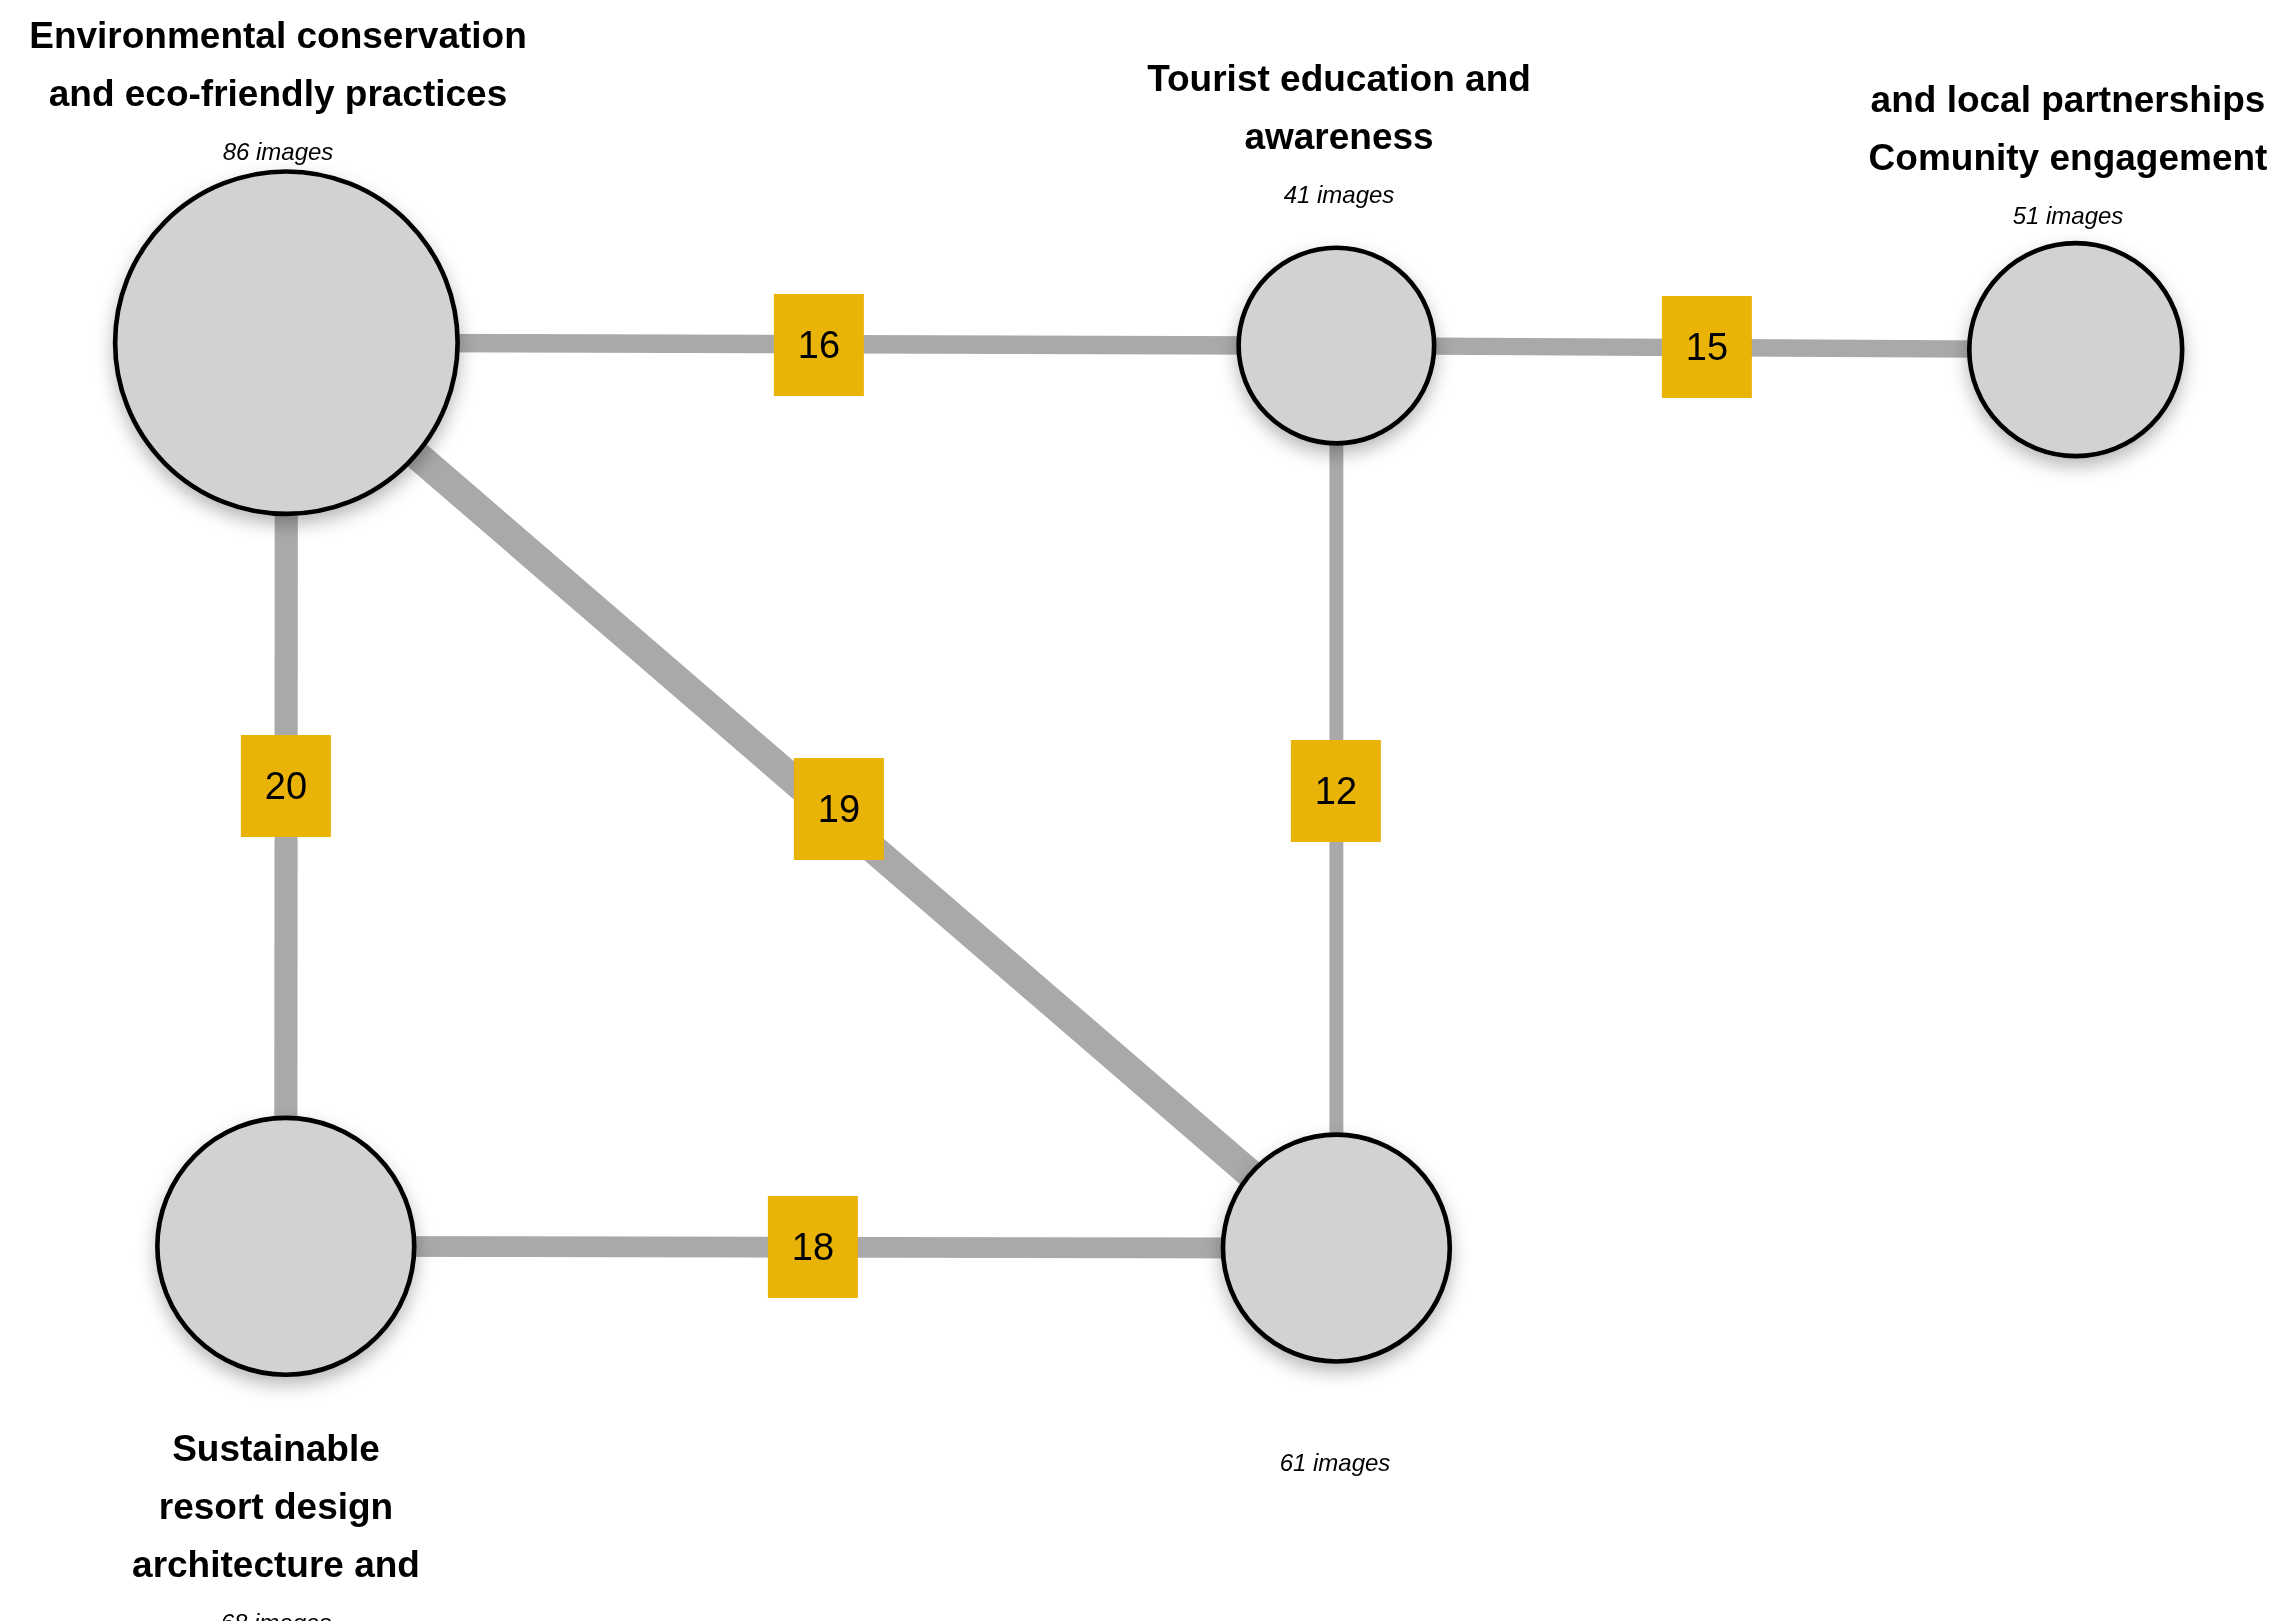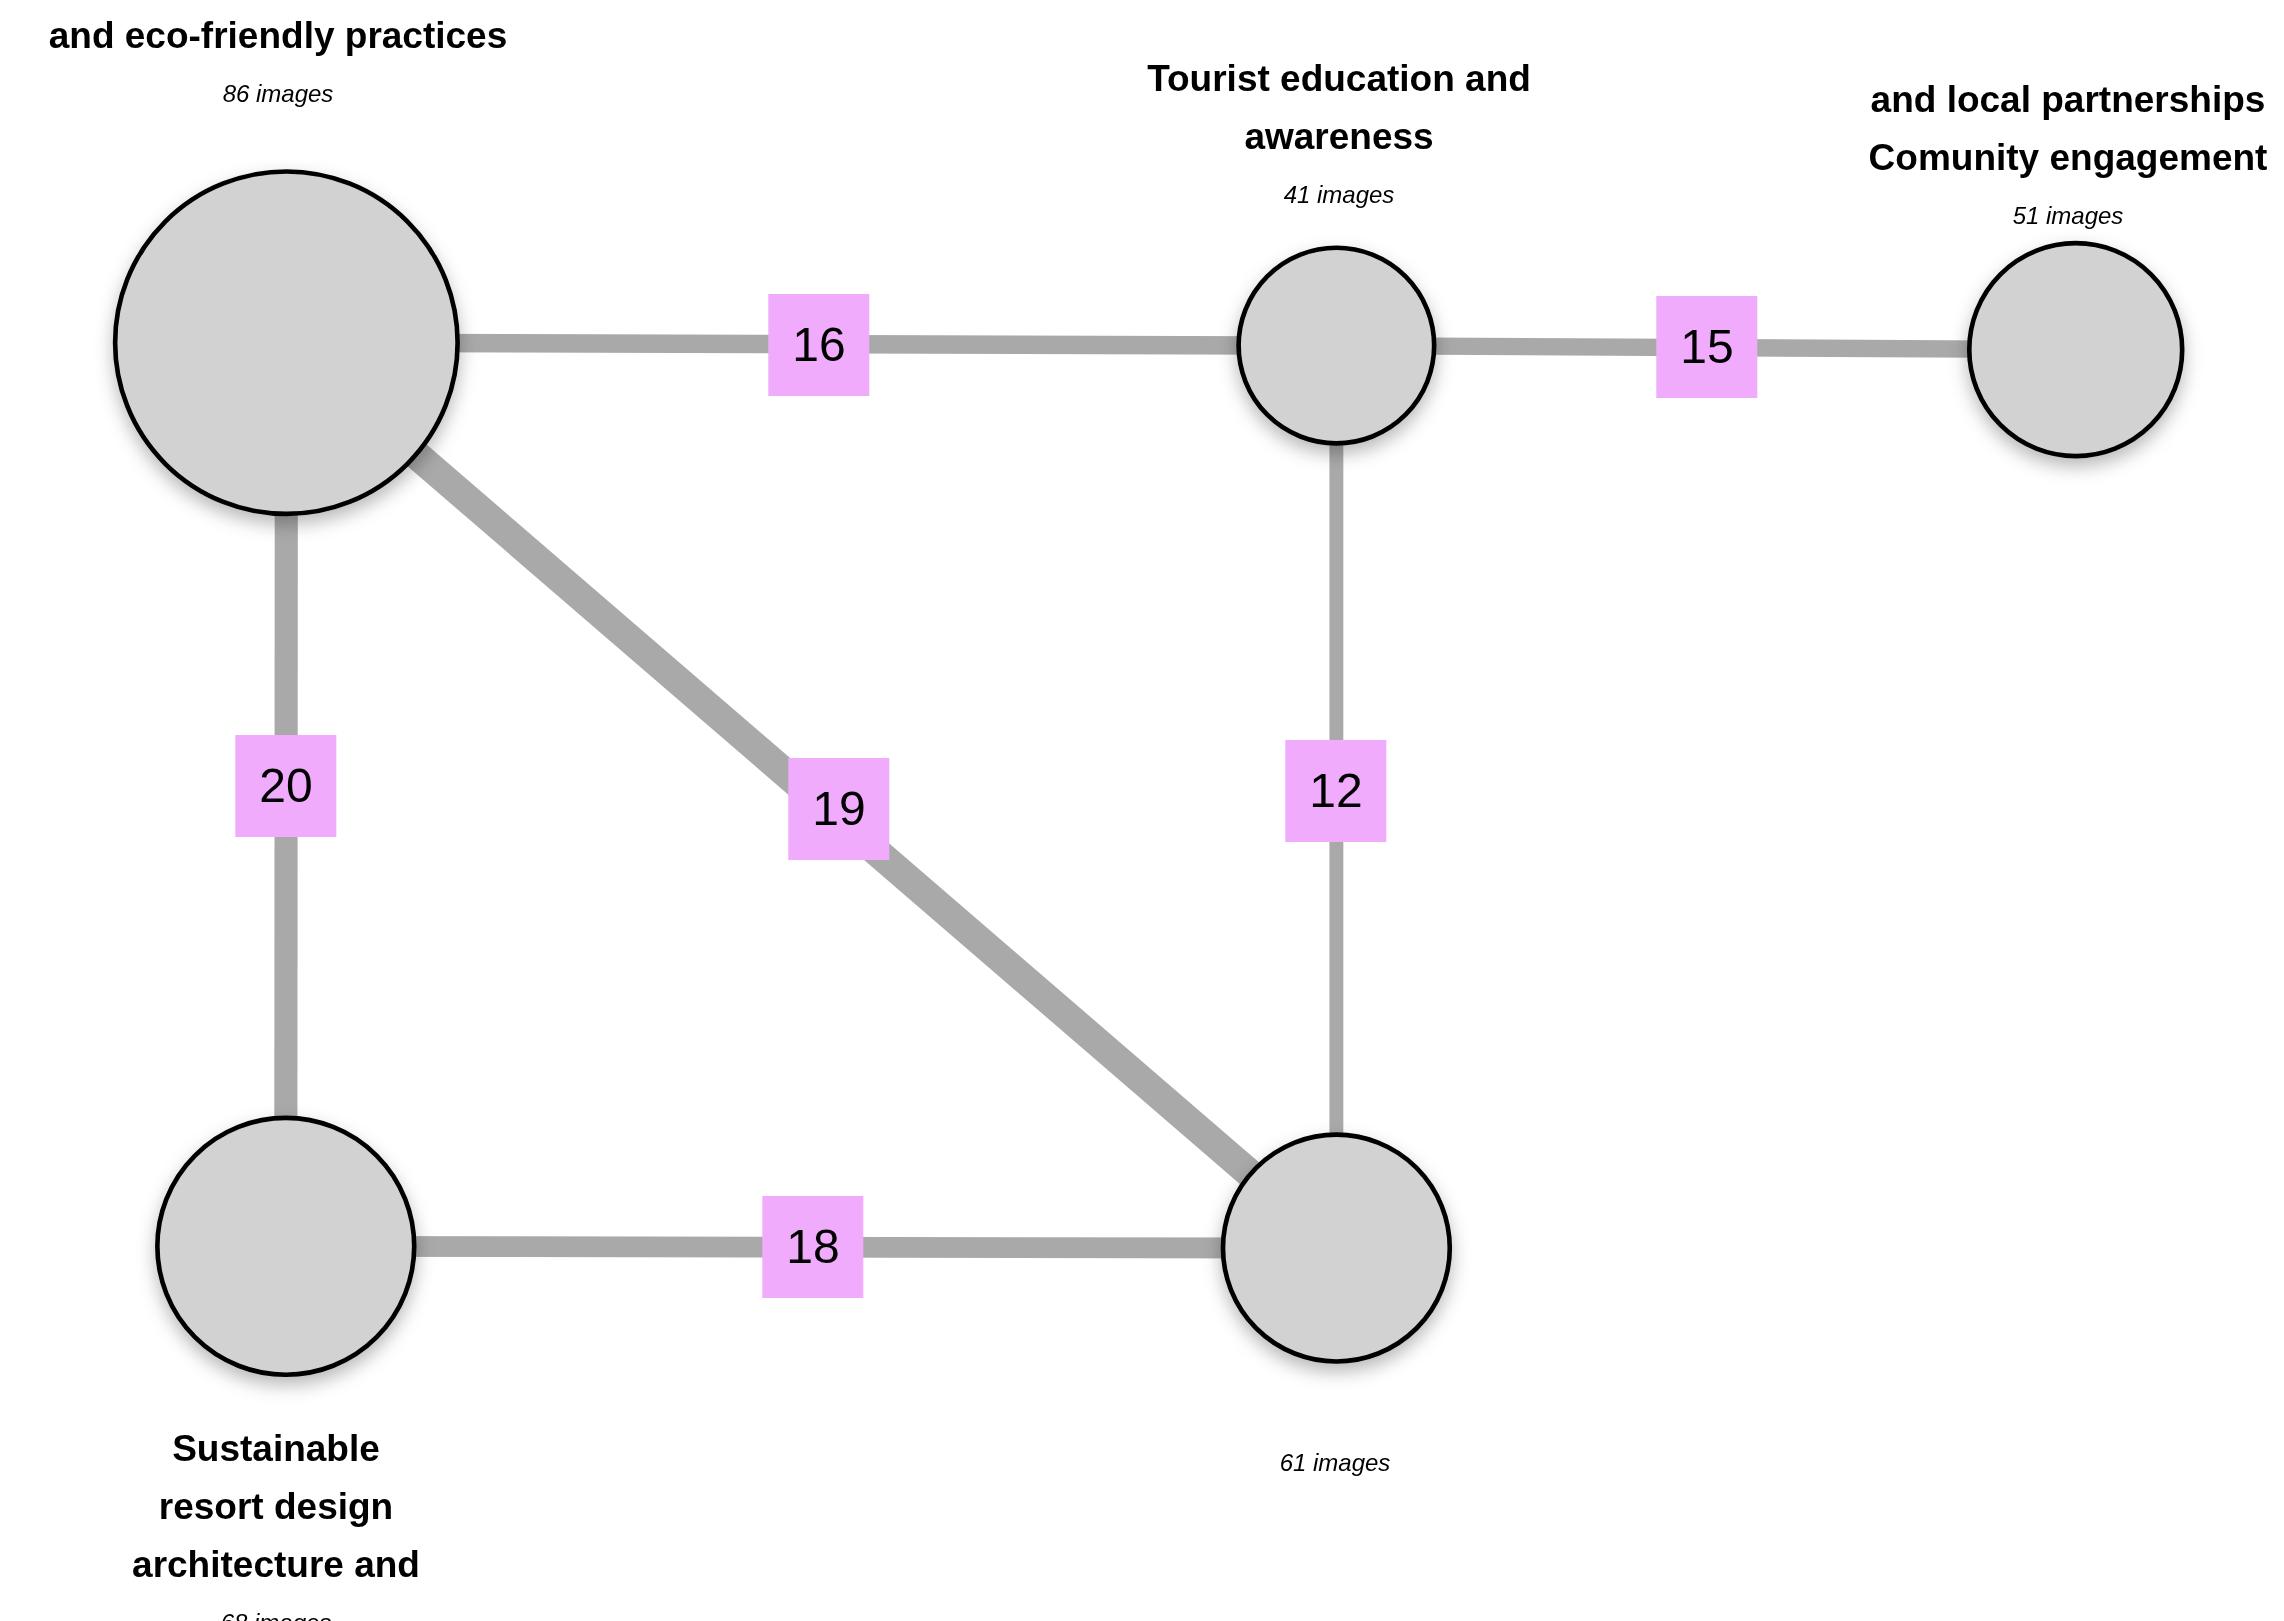--- a/index.html
+++ b/index.html
@@ -35,23 +35,23 @@
     z-index: 3;
   }
   .node-count {
     font-weight: normal;
     font-style: italic;
     font-size: 24px;
   }
   .edge-label {
     position: absolute;
     transform: translate(-50%, -50%);
-    background: #f0abfc;
+    background: #eab308;
     color: #000000;
-    font-size: 48px;
+    font-size: 38px;
     line-height: 46px;
     padding: 28px 24px;
     white-space: nowrap;
     z-index: 2;
     text-align: right;
   }
 </style>
 </head>
 <body>
 
@@ -79,20 +79,21 @@
       </g>
   </svg>
 
 <div class="edge-label" style="left: 819px; top: 345px;">16</div>
     <div class="edge-label" style="left: 1707px; top: 347px;">15</div>
     <div class="edge-label" style="left: 286px; top: 786px;">20</div>
     <div class="edge-label" style="left: 839px; top: 809px;">19</div>
     <div class="edge-label" style="left: 1336px; top: 791px;">12</div>
     <div class="edge-label" style="left: 813px; top: 1247px;">18</div>
     <div class="node-label" style="left: 278px; top: 7px;">
+      <div>Environmental conservation</div>
       <div>and eco-friendly practices</div>
       <div class="node-count">86 images</div>
     </div>
     <div class="node-label" style="left: 1339px; top: 50px;">
       <div>Tourist education and</div>
       <div>awareness</div>
       <div class="node-count">41 images</div>
     </div>
     <div class="node-label" style="left: 2068px; top: 71px;">
       <div>and local partnerships</div>

